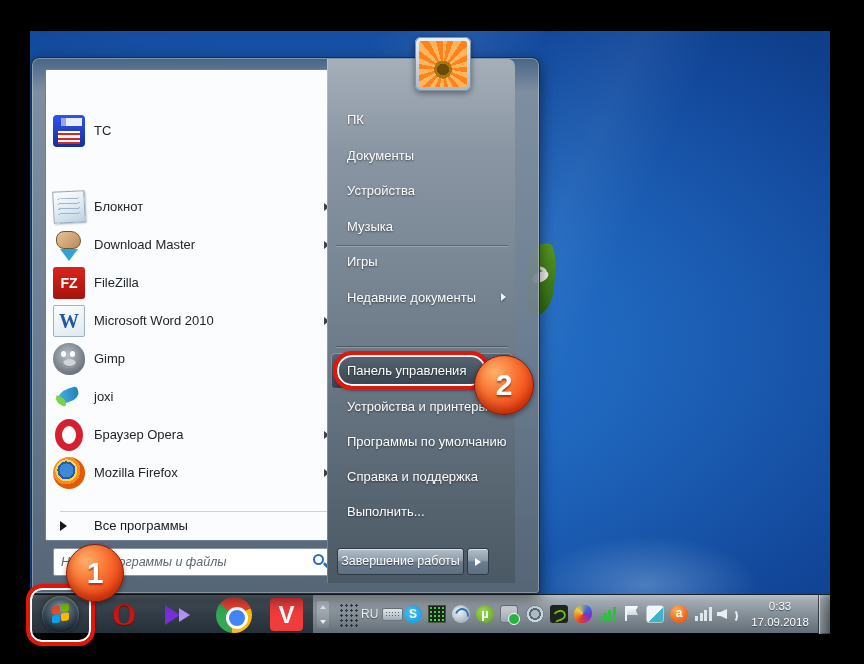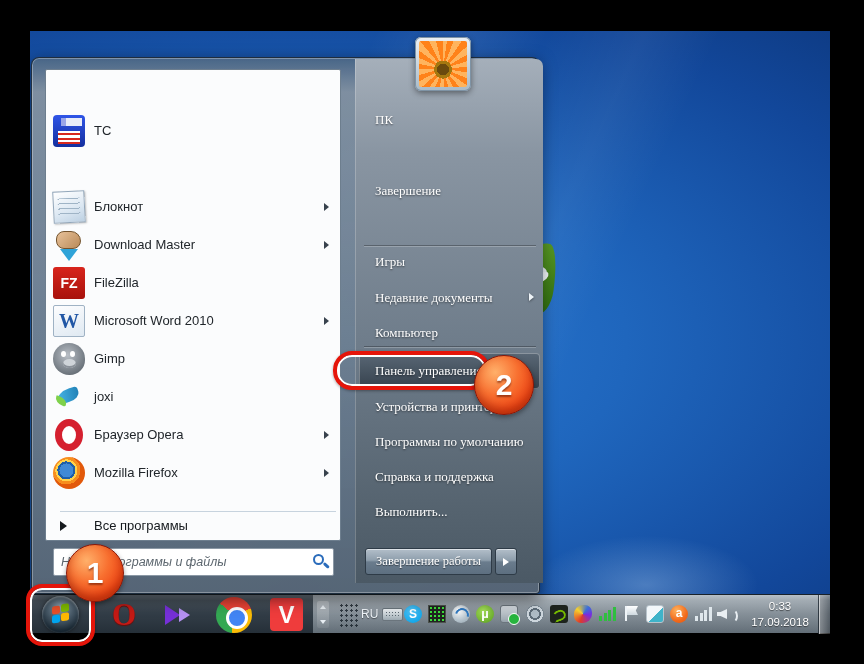--- a/index.html
+++ b/index.html
@@ -43,24 +43,24 @@
 
   .search-wrap{position:absolute;left:21px;top:490px;width:281px;height:28px;background:#fff;
     border:1px solid #8b98a5;border-radius:2px;}
   .search-wrap input{position:absolute;left:5px;top:2px;width:240px;height:22px;border:0;outline:0;
     background:transparent;font-family:"Liberation Sans",sans-serif;font-style:italic;font-size:12.5px;color:#5d676f;}
   .search-wrap input::placeholder{color:#5d676f;font-style:italic;opacity:1;}
   .mag{position:absolute;right:9px;top:5px;width:11px;height:11px;border:2px solid #2b6cbb;border-radius:50%;}
   .mag::after{content:"";position:absolute;left:8px;top:8px;width:7px;height:2.5px;background:#2b6cbb;
     transform:rotate(42deg);border-radius:2px;}
 
-  .panel-right{position:absolute;left:323px;top:1px;width:188px;height:524px;
+  .panel-right{position:absolute;left:295px;top:1px;width:188px;height:524px;
     background:linear-gradient(180deg,#a5afba 0%,#8995a2 18%,#70heel 40%,#6e7c8a 55%,#55636f 86%,#4b5965 100%);
     background:linear-gradient(180deg,#a5afba 0%,#8995a2 18%,#6e7c8a 55%,#55636f 86%,#4b5965 100%);
-    border-radius:0 7px 0 0;border-left:1px solid rgba(255,255,255,.22);font-family:Liberation Serif, serif;}
+    border-radius:0 7px 0 0;border-left:1px solid rgba(255,255,255,.22);}
   .ri{position:absolute;left:0;width:186px;height:26px;cursor:default;}
   .ri .lbl{position:absolute;left:19px;top:6px;font-size:13px;color:#fff;white-space:nowrap;
     text-shadow:0 1px 2px rgba(0,0,0,.55);}
   .ri .arr{position:absolute;right:8px;top:9px;width:0;height:0;
     border-left:5px solid #eef3f7;border-top:4px solid transparent;border-bottom:4px solid transparent;
     filter:drop-shadow(0 1px 1px rgba(0,0,0,.4));}
   .sep-r{position:absolute;left:8px;width:172px;height:2px;
     background:linear-gradient(180deg,rgba(0,0,0,.28) 50%,rgba(255,255,255,.22) 50%);}
   .ri-highlight{position:absolute;left:3px;top:294px;width:181px;height:36px;border-radius:4px;
     background:linear-gradient(180deg,rgba(45,60,75,.30),rgba(12,22,32,.55));
@@ -340,33 +340,36 @@
 
     <div class="search-wrap">
       <input type="text" placeholder="Найти программы и файлы" style="">
       <div class="mag"></div>
     </div>
 
     <div class="panel-right">
       <div class="ri" style="top:47px">
         <div class="lbl">ПК</div>
         </div>
+      <div class="ri" style="top:83px">
+        <div class="lbl">Документы</div>
+        </div>
       <div class="ri" style="top:118px">
-        <div class="lbl">Завершение</div>
+        <div class="lbl">Устройства</div>
+        </div>
+      <div class="ri" style="top:154px">
+        <div class="lbl">Музыка</div>
         </div>
       <div class="sep-r" style="top:186px"></div>
       <div class="ri" style="top:189px">
         <div class="lbl">Игры</div>
         </div>
       <div class="ri" style="top:225px">
         <div class="lbl">Недавние документы</div>
         <div class="arr"></div>
-        </div>
-      <div class="ri" style="top:260px">
-        <div class="lbl">Компьютер</div>
         </div>
       <div class="sep-r" style="top:287px"></div>
       <div class="ri-highlight"></div>
       <div class="ri" style="top:298px">
         <div class="lbl">Панель управления</div>
         </div>
       <div class="ri" style="top:334px">
         <div class="lbl">Устройства и принтеры</div>
         </div>
       <div class="ri" style="top:369px">

